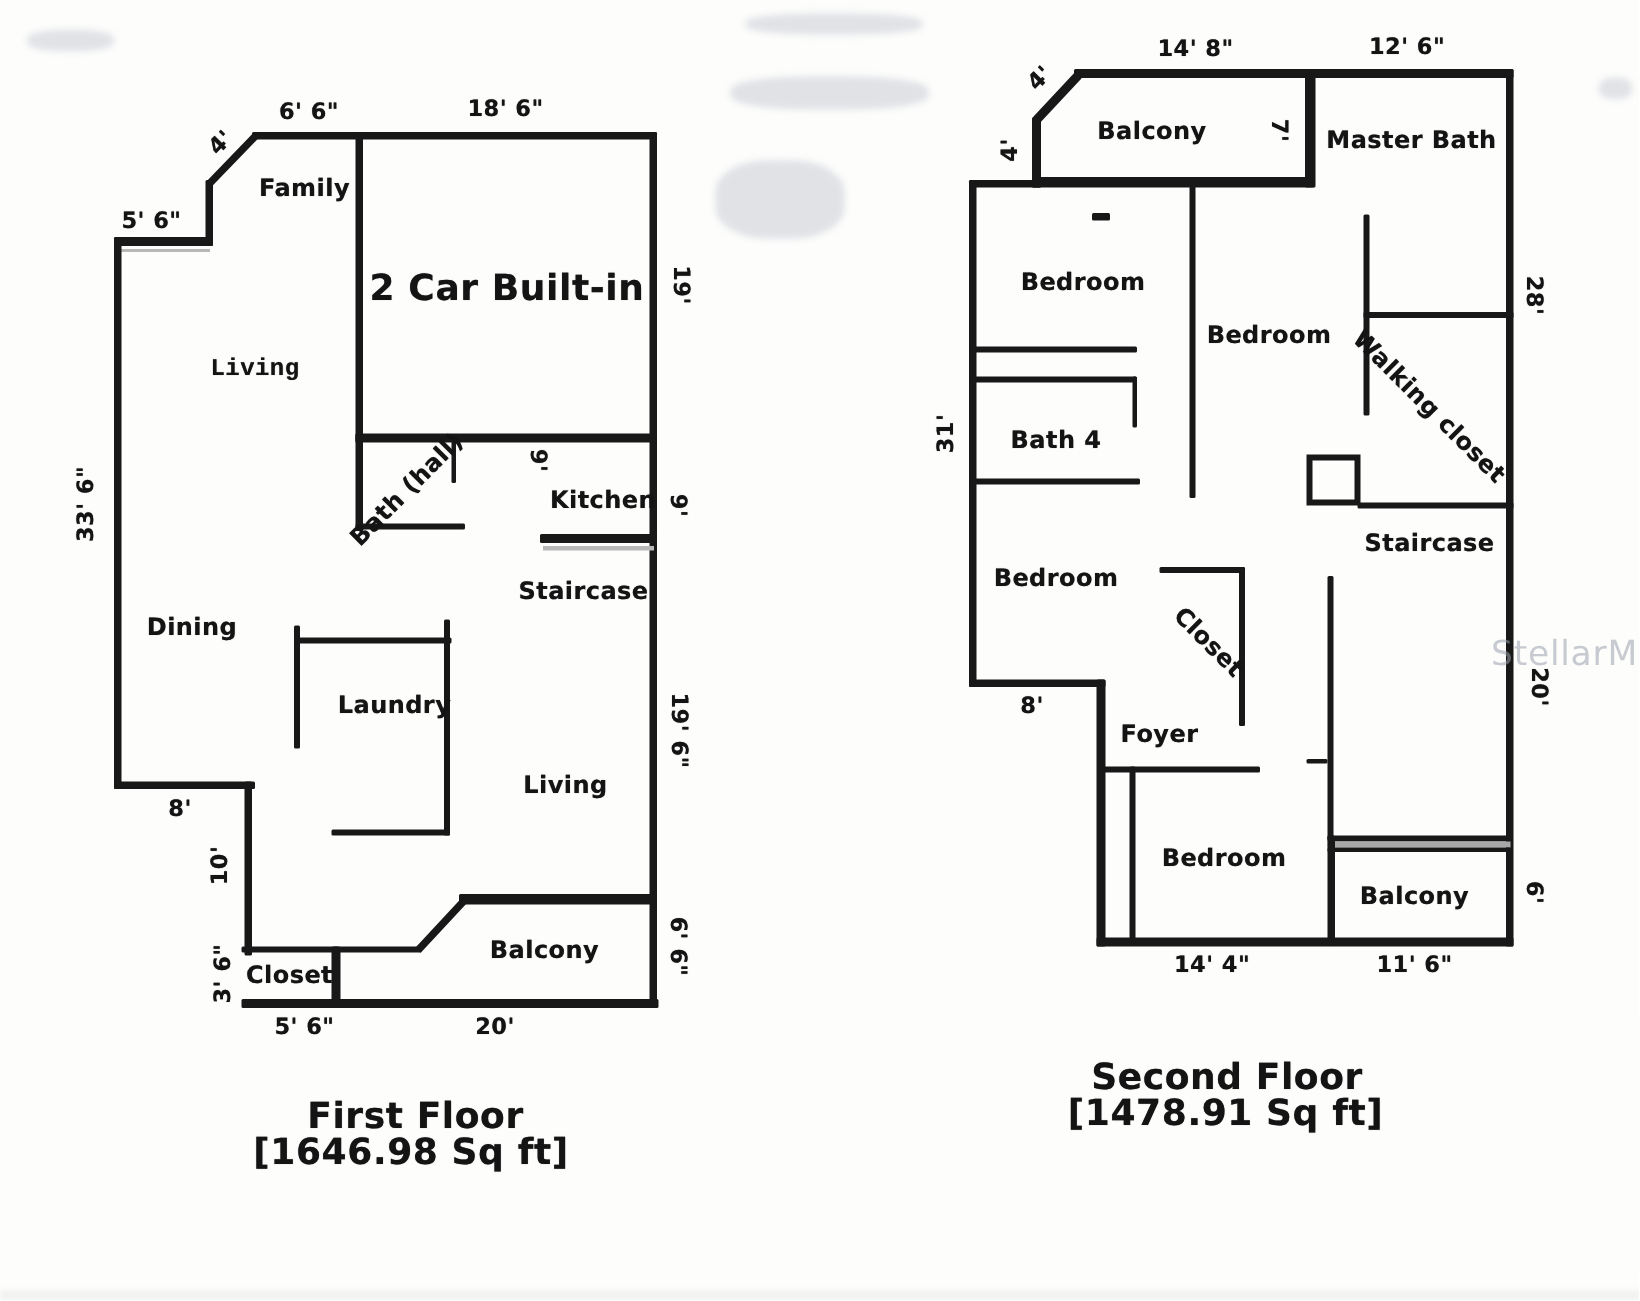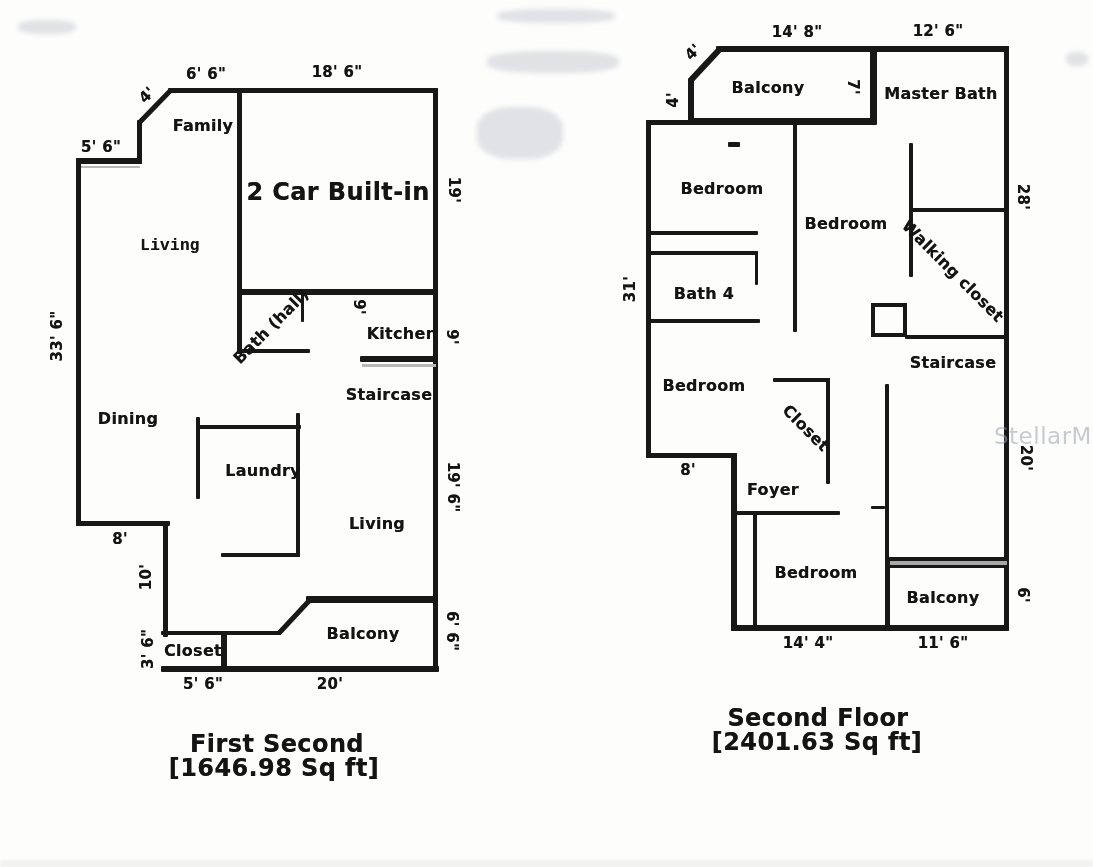--- a/index.html
+++ b/index.html
@@ -105,21 +105,21 @@
   <div class="lbl big" style="left:338px;top:192px;">2 Car Built-in</div>
   <div class="lbl" style="left:170px;top:246px;font-family:Liberation Mono, monospace;">Living</div>
   <div class="lbl rm45" style="left:271px;top:326px;">Bath (hall)</div>
   <div class="lbl" style="left:402px;top:333px;">Kitchen</div>
   <div class="lbl" style="left:389px;top:394px;">Staircase</div>
   <div class="lbl" style="left:128px;top:418px;">Dining</div>
   <div class="lbl" style="left:263px;top:470px;">Laundry</div>
   <div class="lbl" style="left:377px;top:523px;">Living</div>
   <div class="lbl" style="left:363px;top:633px;">Balcony</div>
   <div class="lbl" style="left:193px;top:650px;">Closet</div>
-  <div class="lbl big" style="left:277px;top:744px;">First Second</div>
+  <div class="lbl big" style="left:277px;top:744px;">First Floor</div>
   <div class="lbl big" style="left:274px;top:768px;">[1646.98 Sq ft]</div>
 
   <div class="lbl dim rm45" style="left:147px;top:95px;">4'</div>
   <div class="lbl dim" style="left:206px;top:74px;">6' 6"</div>
   <div class="lbl dim" style="left:337px;top:72px;">18' 6"</div>
   <div class="lbl dim" style="left:101px;top:147px;">5' 6"</div>
   <div class="lbl dim rm90" style="left:57px;top:336px;">33' 6"</div>
   <div class="lbl dim" style="left:120px;top:539px;">8'</div>
   <div class="lbl dim rm90" style="left:146px;top:577px;">10'</div>
   <div class="lbl dim rm90" style="left:148px;top:649px;">3' 6"</div>
@@ -137,21 +137,21 @@
   <div class="lbl" style="left:846px;top:223px;">Bedroom</div>
   <div class="lbl r45" style="left:953px;top:271px;">Walking closet</div>
   <div class="lbl" style="left:704px;top:293px;">Bath 4</div>
   <div class="lbl" style="left:953px;top:362px;">Staircase</div>
   <div class="lbl" style="left:704px;top:385px;">Bedroom</div>
   <div class="lbl r45" style="left:806px;top:428px;">Closet</div>
   <div class="lbl" style="left:773px;top:489px;">Foyer</div>
   <div class="lbl" style="left:816px;top:572px;">Bedroom</div>
   <div class="lbl" style="left:943px;top:597px;">Balcony</div>
   <div class="lbl big" style="left:818px;top:718px;">Second Floor</div>
-  <div class="lbl big" style="left:817px;top:742px;">[2401.63 Sq ft]</div>
+  <div class="lbl big" style="left:817px;top:742px;">[1478.91 Sq ft]</div>
 
   <div class="lbl dim rm45" style="left:693px;top:52px;">4'</div>
   <div class="lbl dim rm90" style="left:673px;top:100px;">4'</div>
   <div class="lbl dim" style="left:797px;top:32px;">14' 8"</div>
   <div class="lbl dim" style="left:938px;top:31px;">12' 6"</div>
   <div class="lbl dim r90" style="left:853px;top:87px;">7'</div>
   <div class="lbl dim r90" style="left:1023px;top:197px;">28'</div>
   <div class="lbl dim rm90" style="left:630px;top:289px;">31'</div>
   <div class="lbl dim" style="left:688px;top:470px;">8'</div>
   <div class="lbl dim r90" style="left:1026px;top:458px;">20'</div>

